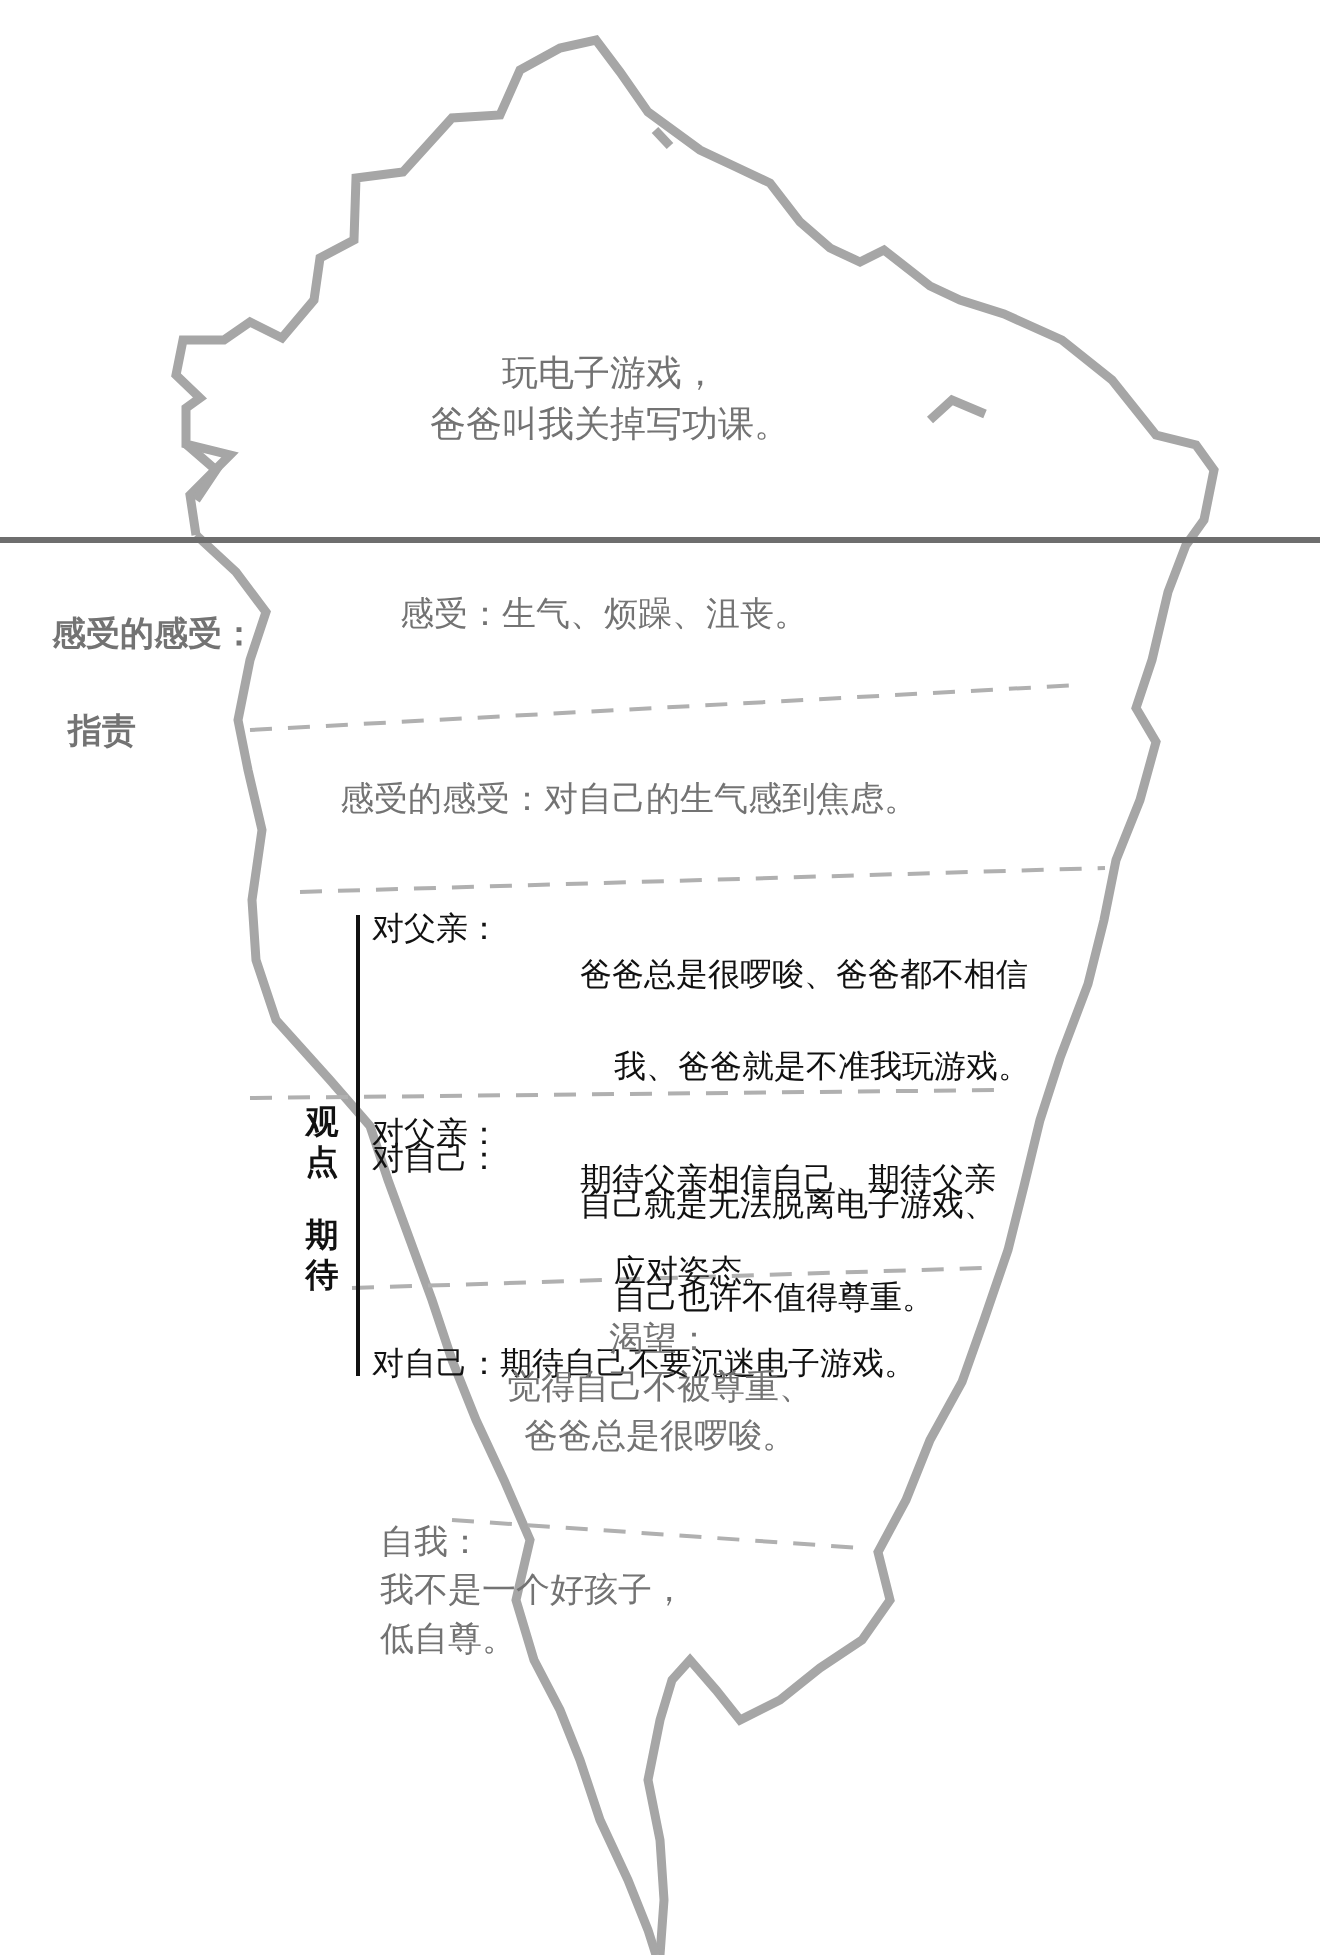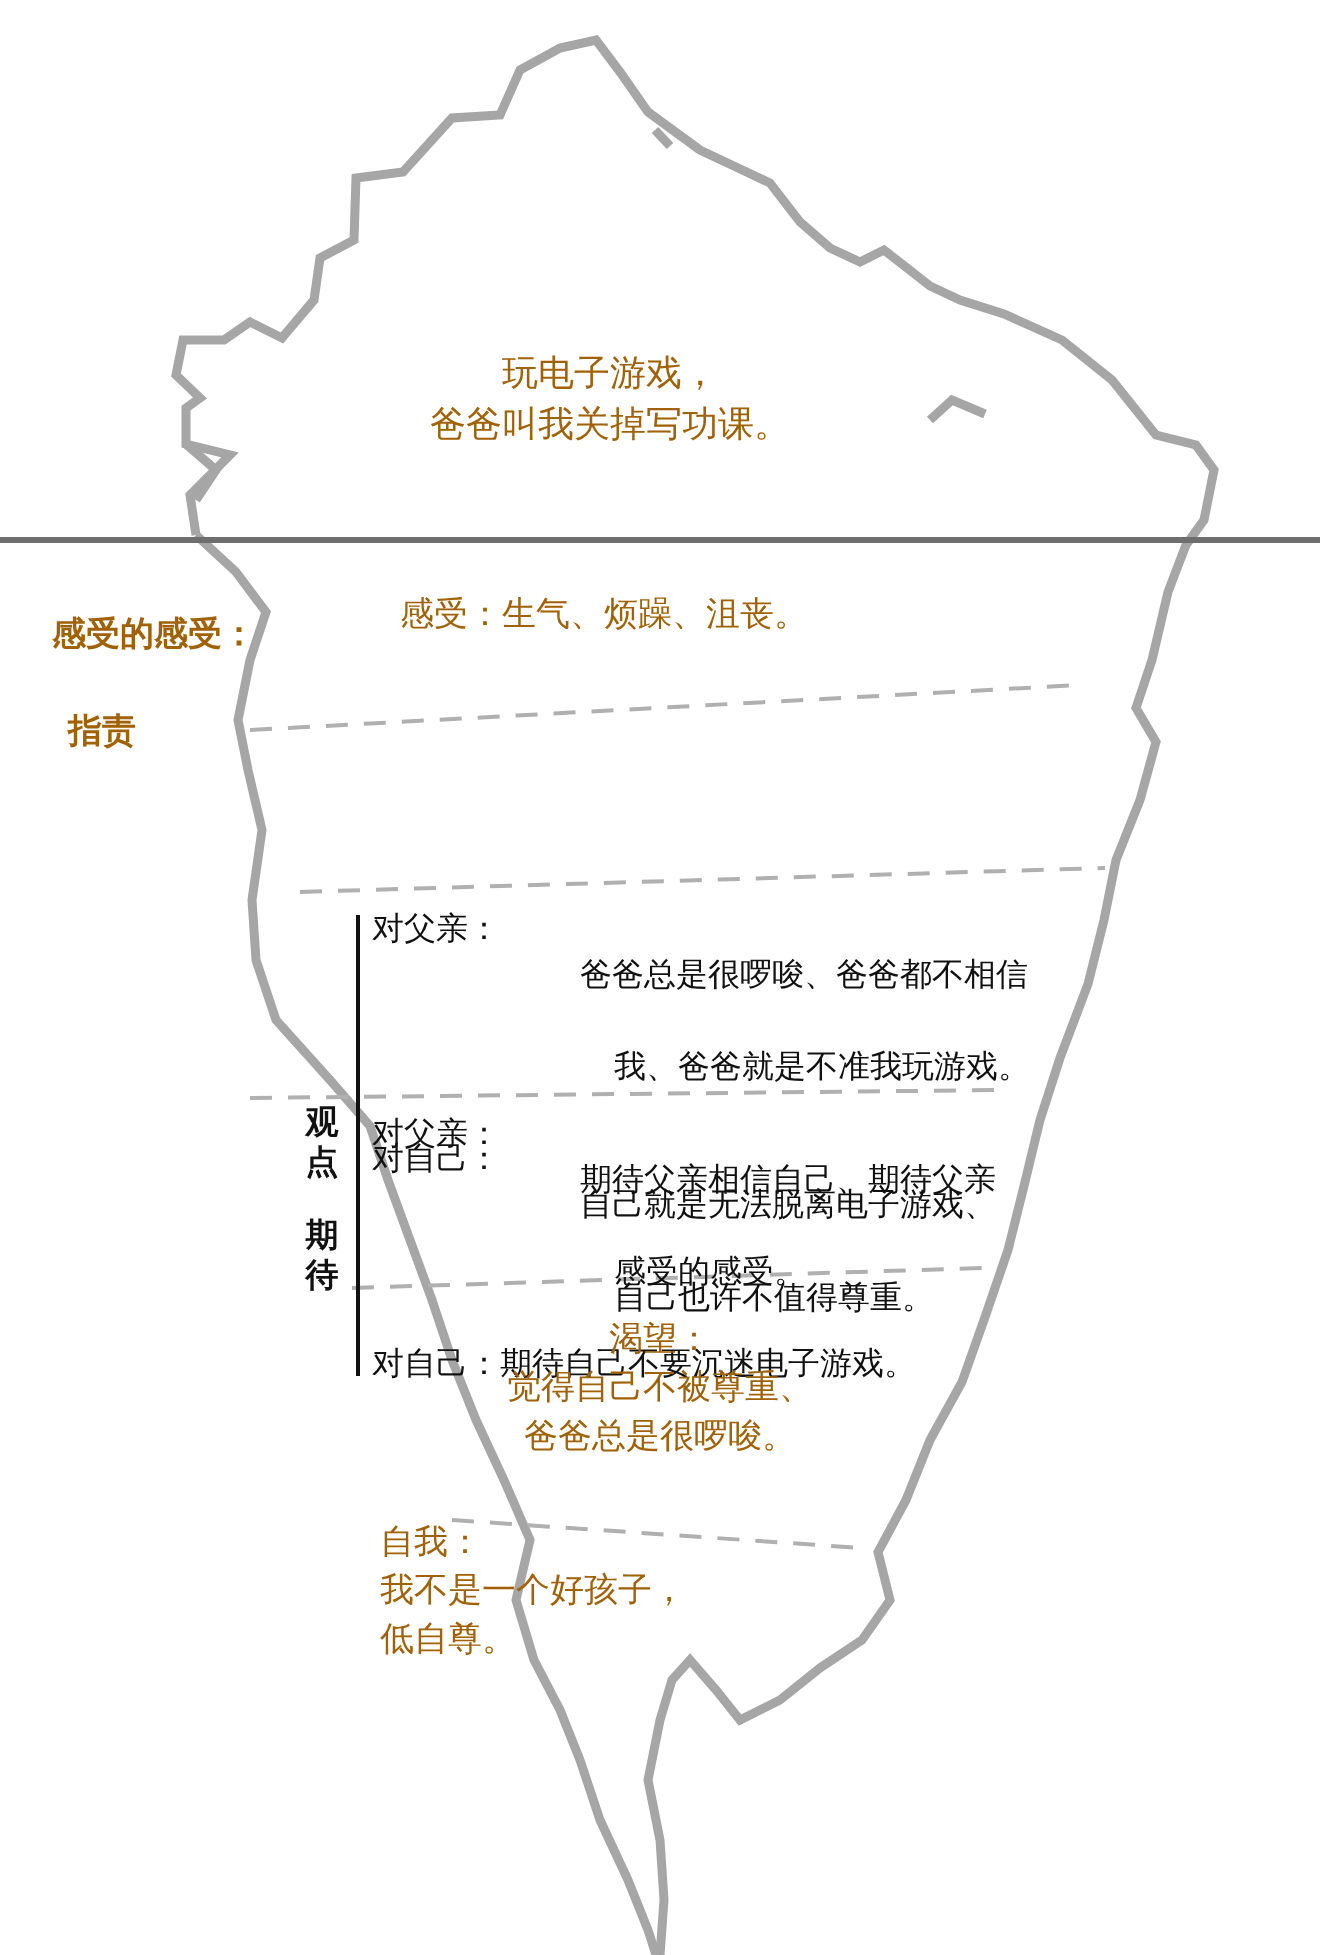--- a/index.html
+++ b/index.html
@@ -26,21 +26,21 @@
     position: absolute;
     left: 0;
     top: 0;
     width: 1320px;
     height: 1955px;
   }
   .txt {
     position: absolute;
     white-space: pre;
     line-height: 1.42;
-    color: #a16207;
+    color: #737373;
   }
   .center {
     text-align: center;
   }
 
   
   #event-text {
     left: 330px;
     top: 348px;
     width: 560px;
@@ -261,20 +261,21 @@
   <div class="txt center" id="event-text">玩电子游戏，
 爸爸叫我关掉写功课。</div>
 
   <div class="txt" id="stance-label">
     <span>感受的感受：</span>
     <span class="l2">指责</span>
   </div>
 
   <div class="txt" id="feeling-text">感受：生气、烦躁、沮丧。</div>
 
+  <div class="txt" id="feeling-of-feeling-text">感受的感受：对自己的生气感到焦虑。</div>
 
   <div class="grp" id="viewpoint-group">
     <div class="grp-title">观点</div>
     <div class="grp-bar"></div>
     <div class="grp-rows">
       <div class="row">
         <span class="rk">对父亲：</span>
         <span class="rv">
           <span>爸爸总是很啰唆、爸爸都不相信</span><br>
           <span style="padding-left:34px;display:inline-block">我、爸爸就是不准我玩游戏。</span>
@@ -291,21 +292,21 @@
   </div>
 
   <div class="grp" id="expectation-group">
     <div class="grp-title">期待</div>
     <div class="grp-bar"></div>
     <div class="grp-rows">
       <div class="row">
         <span class="rk">对父亲：</span>
         <span class="rv">
           <span>期待父亲相信自己、期待父亲</span><br>
-          <span style="padding-left:34px;display:inline-block">感受的感受。</span>
+          <span style="padding-left:34px;display:inline-block">应对姿态。</span>
         </span>
       </div>
       <div class="row">
         <span class="rk">对自己：</span>
         <span class="rv">期待自己不要沉迷电子游戏。</span>
       </div>
     </div>
   </div>
 
   <div class="txt center" id="longing-text">渴望：

